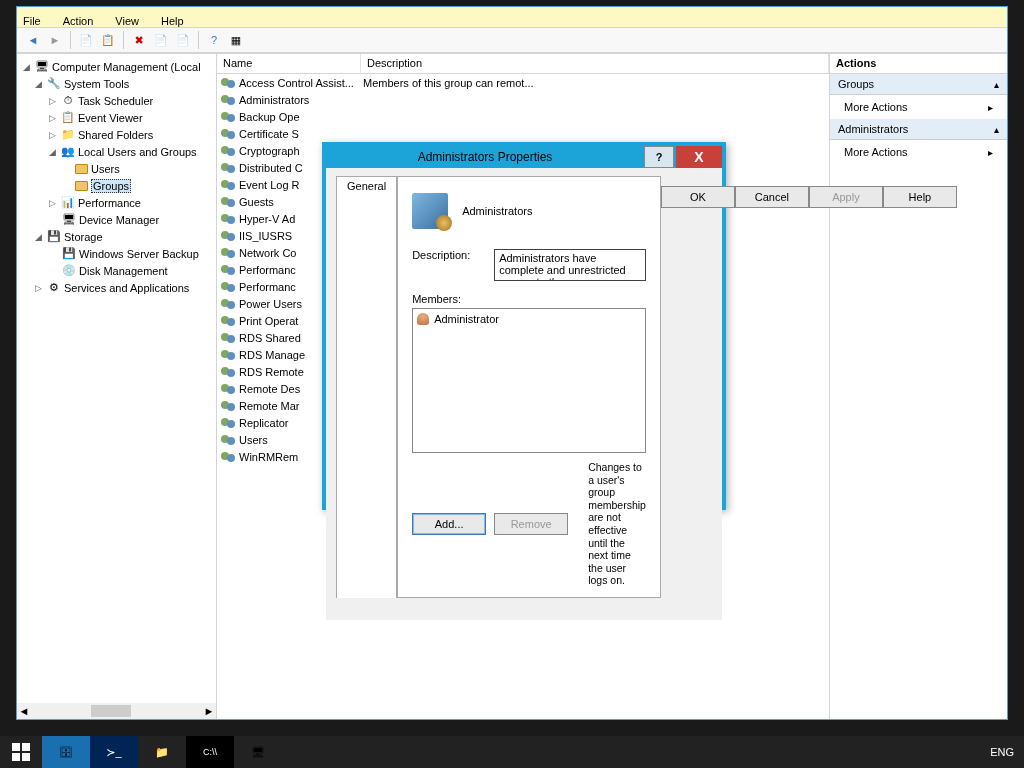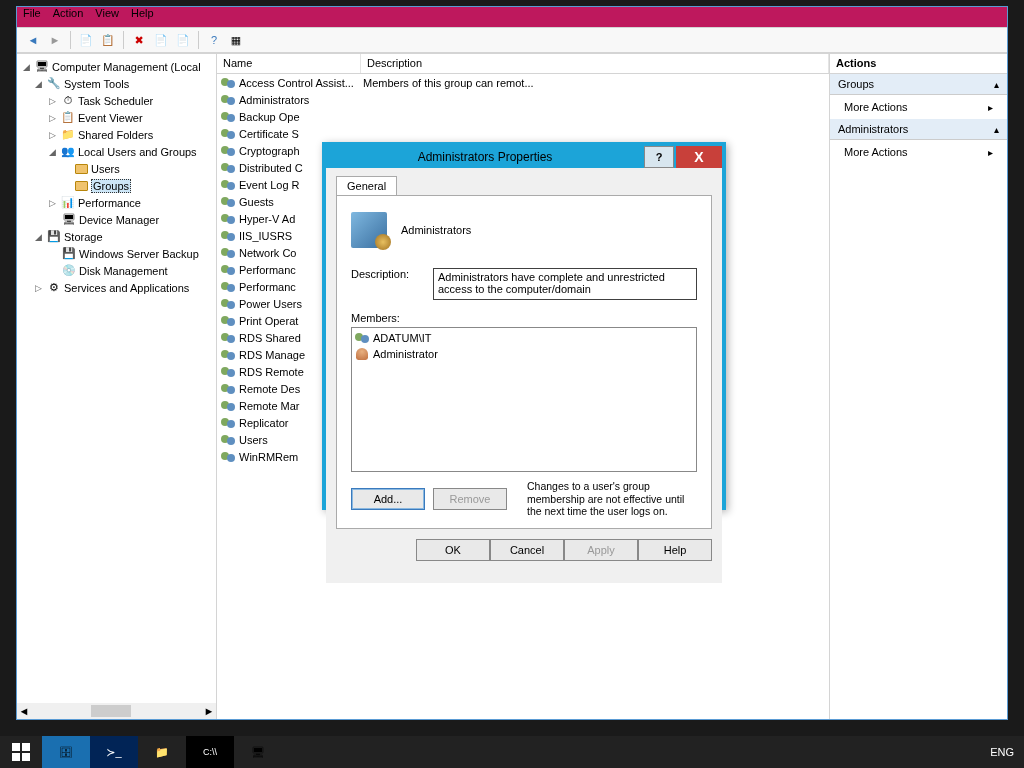--- a/index.html
+++ b/index.html
@@ -6,21 +6,21 @@
 body { background: #000; width: 1024px; height: 768px; overflow: hidden; position: relative; }
 .desktop { position: absolute; inset: 0; background: #1a1a1a; }
 
 
 .mmc-window { position: absolute; left: 16px; top: 6px; width: 992px; height: 714px; background: #fff; border: 1px solid #5a9bd4; display: flex; flex-direction: column; }
 .titlebar { height: 26px; background: #fff; display: flex; align-items: center; padding-left: 6px; }
 .titlebar .app-icon { width: 16px; height: 16px; background: linear-gradient(135deg,#6fa8dc,#3d6fa3); margin-right: 8px; }
 .titlebar .title { flex: 1; text-align: center; color: #000; font-size: 12px; }
 .title-btns { display: flex; }
 .title-btns div { width: 30px; height: 20px; display: flex; align-items: center; justify-content: center; border: 1px solid #999; margin-left: 2px; font-size: 12px; font-weight: bold; cursor: default; }
-.menubar { height: 20px; display: flex; padding-left: 6px; gap: 12px; align-items: flex-start; color: #000; background: #be185d; }
+.menubar { height: 20px; display: flex; padding-left: 6px; gap: 22px; align-items: flex-end; color: #000; background: #fef9c3; }
 .menubar span { cursor: default; }
 .toolbar { height: 26px; display: flex; align-items: center; padding-left: 6px; gap: 2px; border-top: 1px solid #d4d4d4; border-bottom: 1px solid #d4d4d4; background: #f8f8f8; }
 .tool-btn { width: 20px; height: 20px; display: flex; align-items: center; justify-content: center; }
 .tool-sep { width: 1px; height: 18px; background: #ccc; margin: 0 3px; }
 
 .content-area { flex: 1; display: flex; border-top: 1px solid #d4d4d4; }
 .tree-pane { width: 200px; border-right: 1px solid #d4d4d4; background: #fff; overflow: hidden; display: flex; flex-direction: column; }
 .tree { flex:1; padding: 4px 0; overflow: hidden; }
 .tree-row { display: flex; align-items: center; height: 17px; padding-left: 4px; white-space: nowrap; cursor: default; }
 .tree-row.selected span.lab { background: #cde6f7; border: 1px dotted #333; padding: 0 1px; }
@@ -45,21 +45,21 @@
 .actions-section { background: #e3edf7; padding: 4px 8px; display: flex; justify-content: space-between; align-items: center; border-bottom: 1px solid #ccc; }
 .actions-item { padding: 6px 14px; display: flex; justify-content: space-between; align-items: center; cursor: default; }
 .arrow { font-size: 10px; }
 
 
 .dialog { position: absolute; left: 322px; top: 142px; width: 404px; height: 368px; background: #fff; border: 4px solid #1ca4d8; box-shadow: 2px 2px 8px rgba(0,0,0,.3); display: flex; flex-direction: column; }
 .dlg-titlebar { height: 26px; background: #1ca4d8; display: flex; align-items: center; }
 .dlg-title { flex: 1; text-align: center; color: #000; font-size: 12px; }
 .dlg-help { width: 30px; height: 22px; background: #d8e6ef; display:flex; align-items:center; justify-content:center; font-weight:bold; color:#000; margin-right:2px; border:1px solid #888; }
 .dlg-close { width: 46px; height: 22px; background: #c8403a; color: #fff; display:flex; align-items:center; justify-content:center; font-size:14px; font-weight:bold; }
-.dlg-body { flex: 1; background: #f0f0f0; padding: 8px 10px 22px; display: flex; flex-direction: column; }
+.dlg-body { flex: 1; background: #f0f0f0; padding: 8px 10px 22px; display: flex; flex-direction: row; }
 .tab-strip { display: flex; }
 .tab { background: #fff; border: 1px solid #aaa; border-bottom: none; padding: 3px 10px; font-size: 11px; }
 .tab-content { flex: 1; background: #fff; border: 1px solid #aaa; padding: 14px 14px 10px; display: flex; flex-direction: column; }
 .group-icon-row { display: flex; align-items: center; height: 40px; margin-bottom: 18px; }
 .group-big-icon { width: 36px; height: 36px; margin-right: 14px; background: linear-gradient(135deg,#7fb8e0,#3a6fa0); border-radius: 2px; position: relative; }
 .group-big-icon::after { content:''; position:absolute; right:-4px; bottom:-2px; width:16px; height:16px; background: radial-gradient(circle,#e8c060,#a07020); border-radius:50%; }
 .desc-row { display: flex; align-items: flex-start; margin-bottom: 12px; }
 .desc-label { width: 82px; }
 .desc-box { flex: 1; border: 1px solid #404040; padding: 2px 4px; height: 32px; font-size: 11px; overflow: hidden; }
 .members-label { margin-bottom: 3px; }
@@ -403,26 +403,20 @@
           <span>Administrators</span>
         </div>
         <div class="desc-row">
           <div class="desc-label">Description:</div>
           <div class="desc-box">Administrators have complete and unrestricted access to the computer/domain</div>
         </div>
         <div class="members-label">Members:</div>
         <div class="members-box" id="members-box">
             <div class="member-row">
               <span class="ic">
-                <span class="group-ic"></span>
-              </span>
-              <span>ADATUM\IT</span>
-            </div>
-            <div class="member-row">
-              <span class="ic">
                 <span class="user-ic"></span>
               </span>
               <span>Administrator</span>
             </div>
           </div>
         <div class="dlg-mid-btns">
           <div class="btn default">Add...</div>
           <div class="btn disabled">Remove</div>
           <div class="dlg-note">Changes to a user's group membership are not effective until the next time the user logs on.</div>
         </div>

